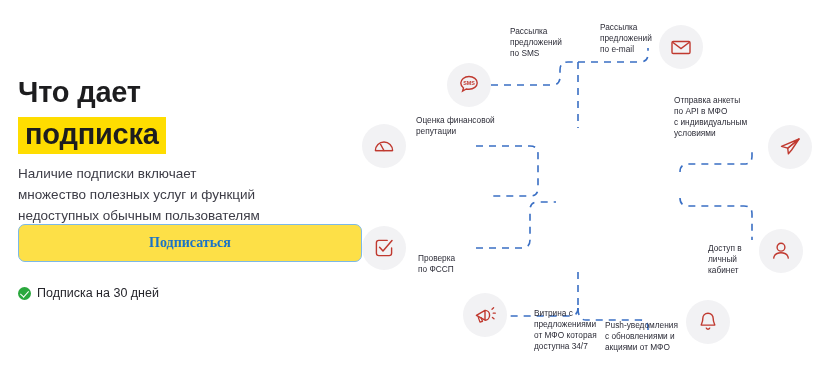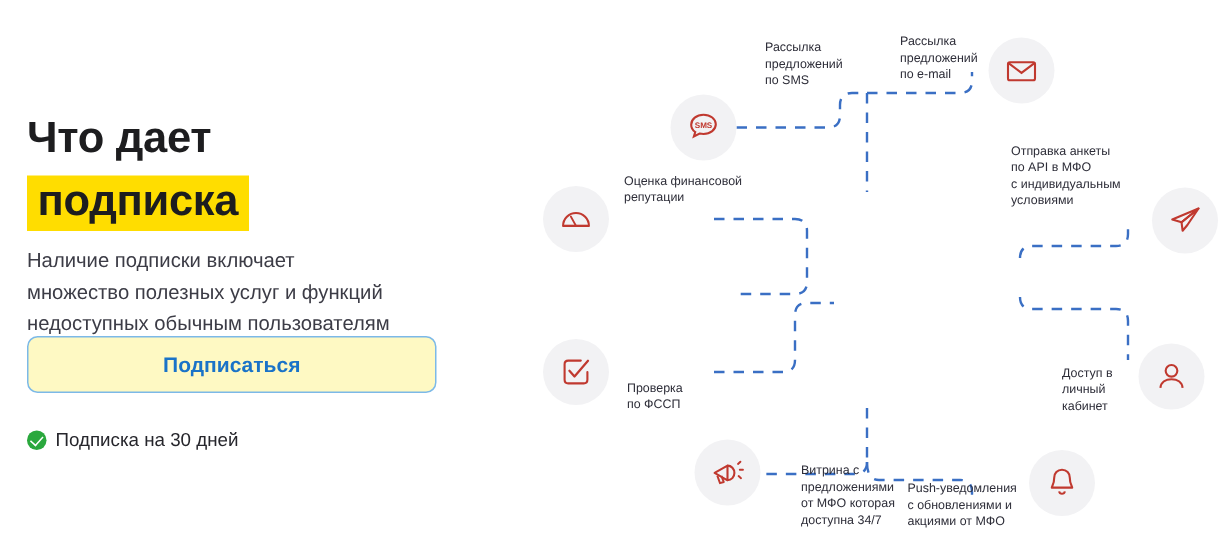--- a/index.html
+++ b/index.html
@@ -29,26 +29,26 @@
   }
 
   #desc {
     position: absolute; left: 18px; top: 163px; width: 330px;
     font-size: 13.5px; line-height: 21px; color: #3c3c46;
   }
   #desc span { display: block; white-space: nowrap; }
 
   #subscribe-button {
     position: absolute; left: 18px; top: 224px;
-    width: 273px; height: 38px;
+    width: 344px; height: 38px;
     border: 1px solid #7cb9e8; border-radius: 7px;
-    background: #fef9c3; cursor: pointer;
+    background: #fde047; cursor: pointer;
     display: flex; align-items: center; justify-content: center;
     font-size: 14px; font-weight: bold; color: #1a73c8;
-    font-family: Liberation Sans, sans-serif;
+    font-family: Liberation Serif, serif;
   }
 
   #benefits { position: absolute; left: 18px; top: 286px; display: flex; gap: 19px; }
   .benefit { display: flex; align-items: center; gap: 6px; }
   .benefit-label { font-size: 12.5px; color: #26262c; white-space: nowrap; }
   .check-ico {
     width: 13px; height: 13px; border-radius: 50%;
     background: #2aa83d; flex: none; position: relative;
   }
   .check-ico::after {

